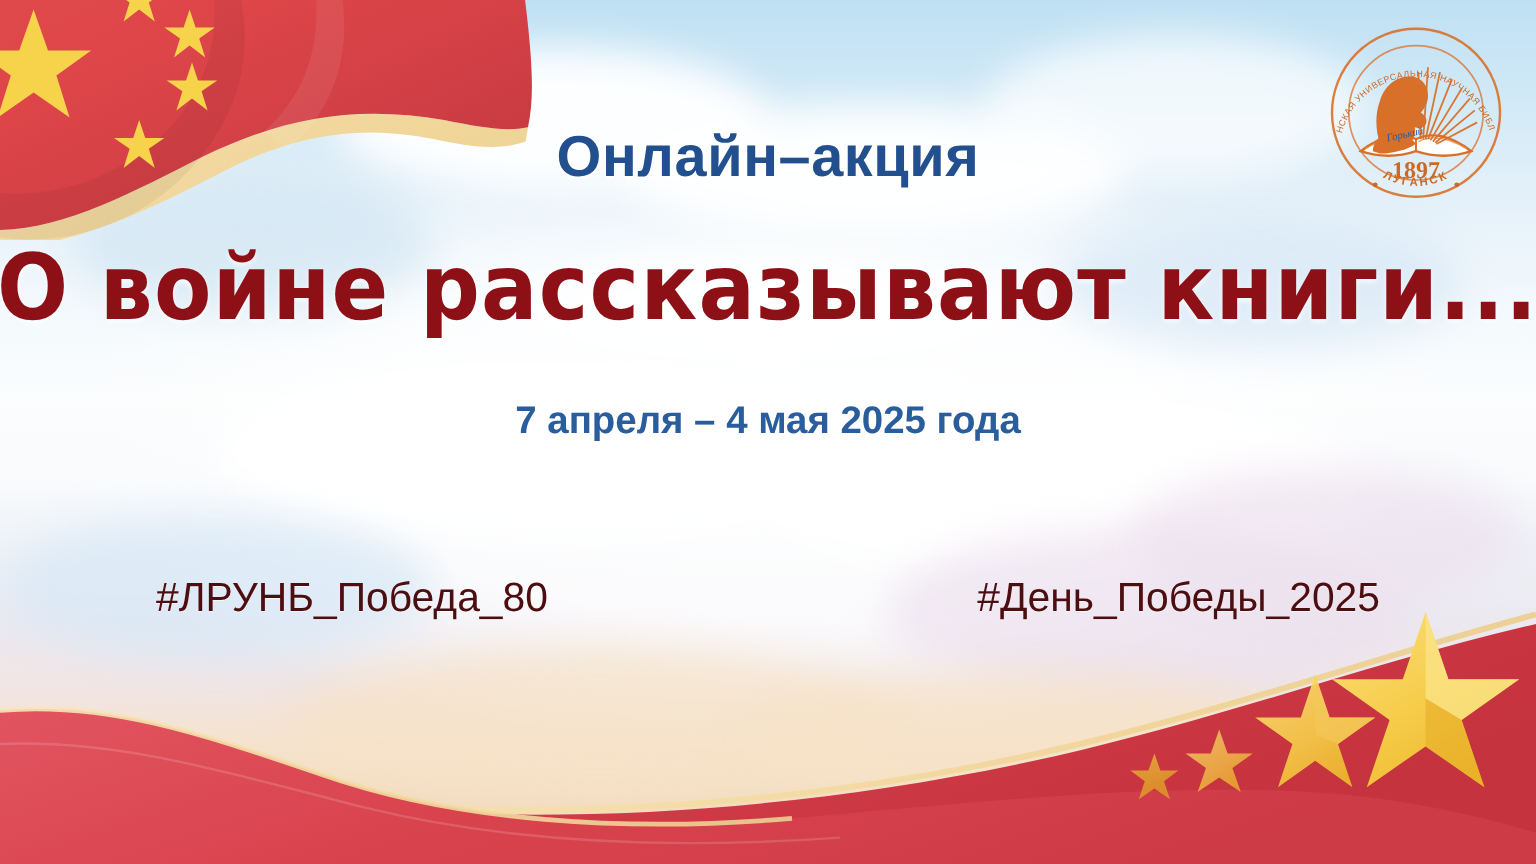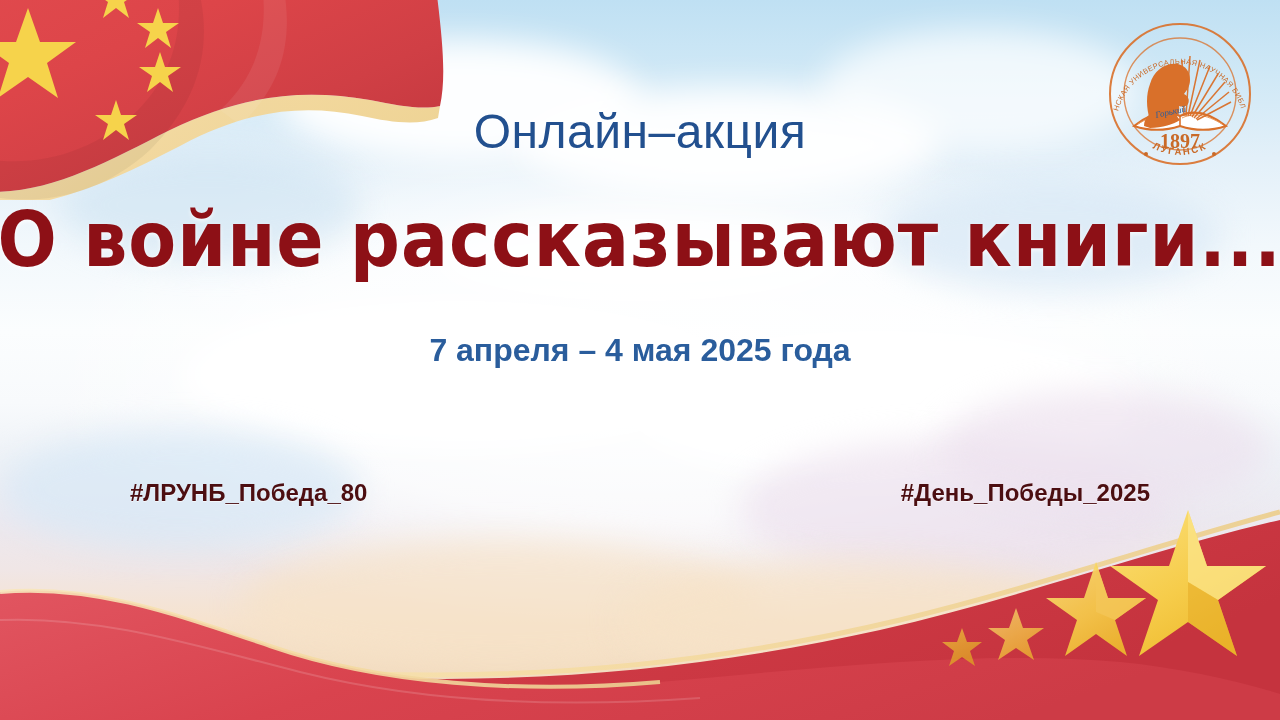--- a/index.html
+++ b/index.html
@@ -77,21 +77,21 @@
 
   
   .content {
     position:absolute; inset:0;
     display:flex; flex-direction:column; align-items:center;
   }
 
   .kicker {
     margin-top:104px;
     font-size:48px;
-    font-weight:normal;
+    font-weight:bold;
     letter-spacing:0.5px;
     color:#22508f;
     text-shadow:0 1px 0 rgba(255,255,255,0.85), 0 2px 3px rgba(255,255,255,0.6);
     white-space:nowrap;
   }
 
   .headline {
     margin-top:36px;
     font-size:76px;
     font-weight:bold;
@@ -120,22 +120,22 @@
     padding:0 20px;
   }
   .tag-row-2 {
     margin-top:40px;
     width:100%;
     display:flex;
     justify-content:center;
   }
 
   .hashtag {
-    font-size:24px;
-    font-weight:bold;
+    font-size:34px;
+    font-weight:normal;
     color:#4c0e11;
     white-space:nowrap;
     text-shadow:0 1px 0 rgba(255,255,255,0.6);
     text-align:center;
   }
 </style>
 </head>
 <body>
 
 <div id="poster">

